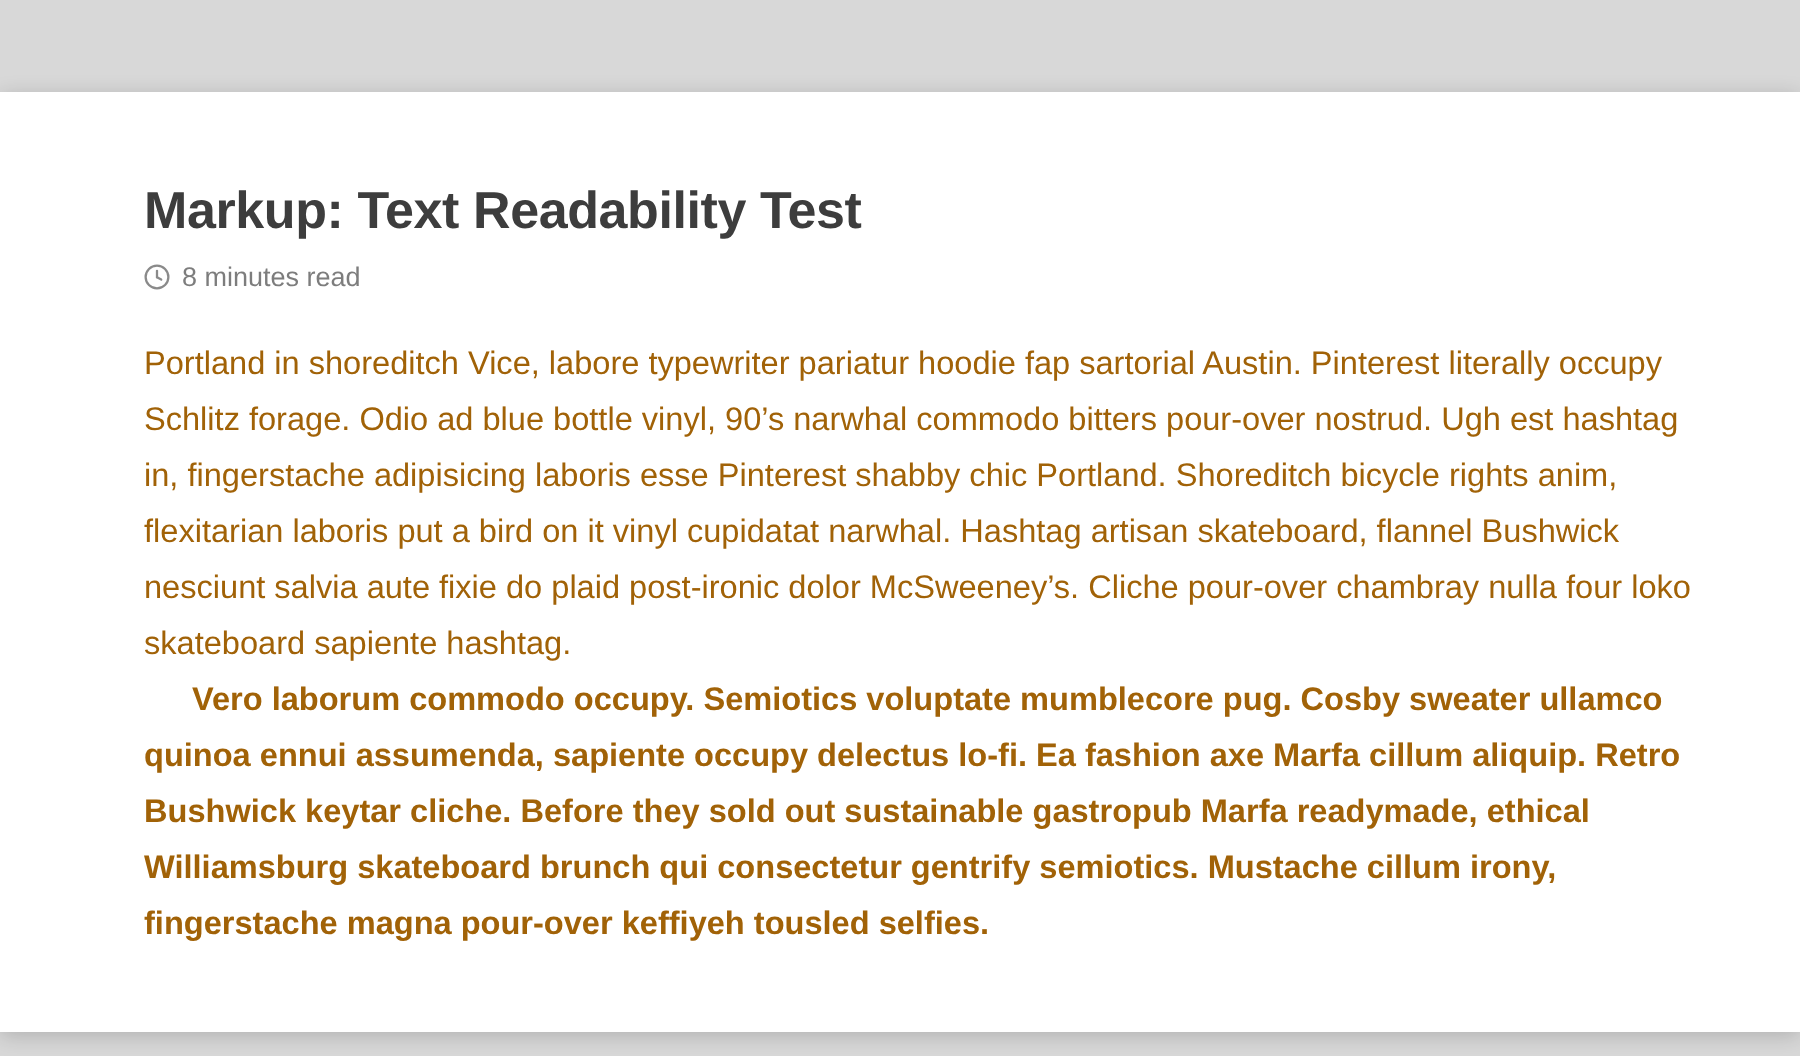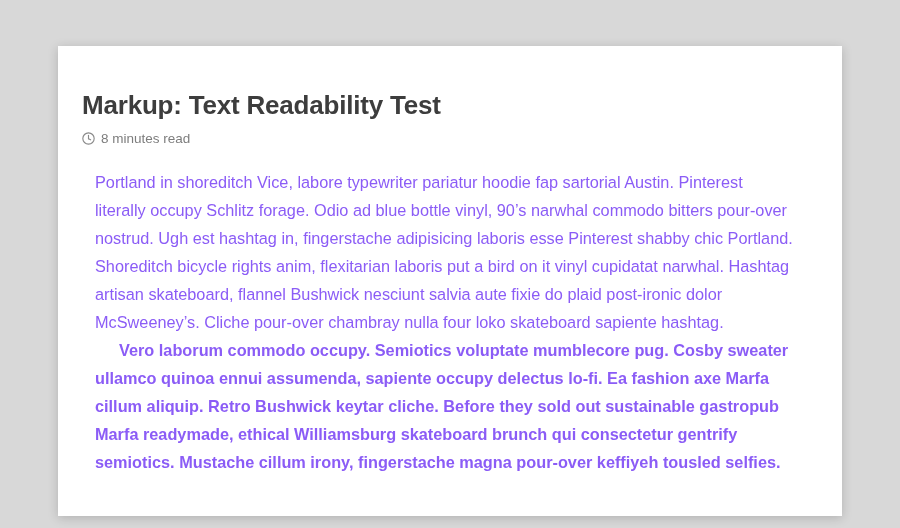--- a/index.html
+++ b/index.html
@@ -16,24 +16,24 @@
   .page-wrap {
     width: 900px;
     height: 528px;
     display: flex;
     align-items: flex-start;
     justify-content: center;
     box-sizing: border-box;
     padding-top: 46px;
   }
   .article-card {
-    width: 784px;
+    width: 900px;
     box-sizing: border-box;
     background: #ffffff;
-    padding: 44px 48px 40px 24px;
+    padding: 44px 48px 40px 72px;
     box-shadow: 0 2px 10px rgba(0,0,0,0.18);
   }
   .article-title {
     font-family: "Liberation Sans", sans-serif;
     font-size: 26px;
     font-weight: bold;
     color: #3d3d3d;
     margin: 0 0 10px 0;
     letter-spacing: -0.2px;
     line-height: 1.2;
@@ -55,22 +55,22 @@
   }
   .meta-text {
     font-family: "Liberation Sans", sans-serif;
     font-size: 13.5px;
     color: #7d7d7d;
   }
   .article-body p {
     font-family: "Liberation Sans", sans-serif;
     font-size: 16.3px;
     line-height: 1.72;
-    color: #8b5cf6;
-    margin: 0 0 0 13px;
+    color: #a16207;
+    margin: 0 0 0 0;
     text-align: left;
   }
   .article-body p + p {
     text-indent: 24px;
     margin-top: 0;
     font-weight: bold;
   }
 </style>
 </head>
 <body>

